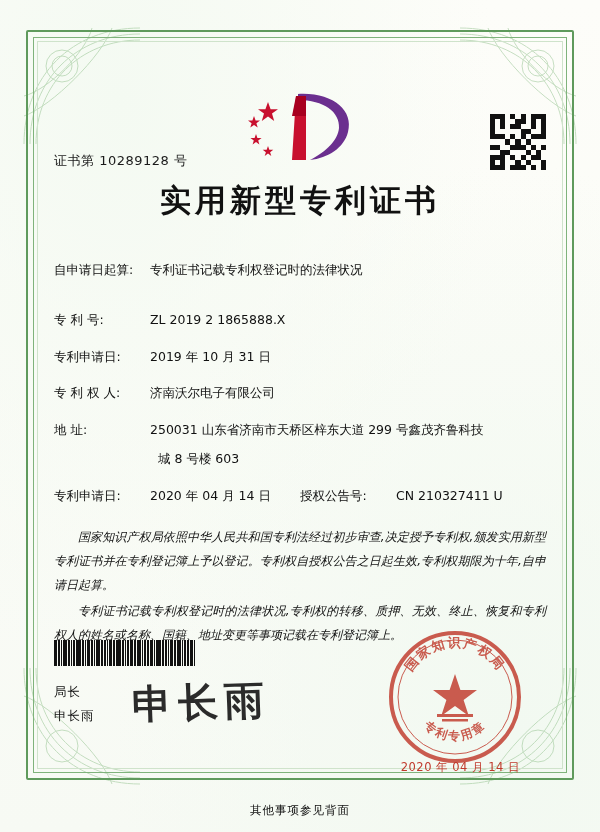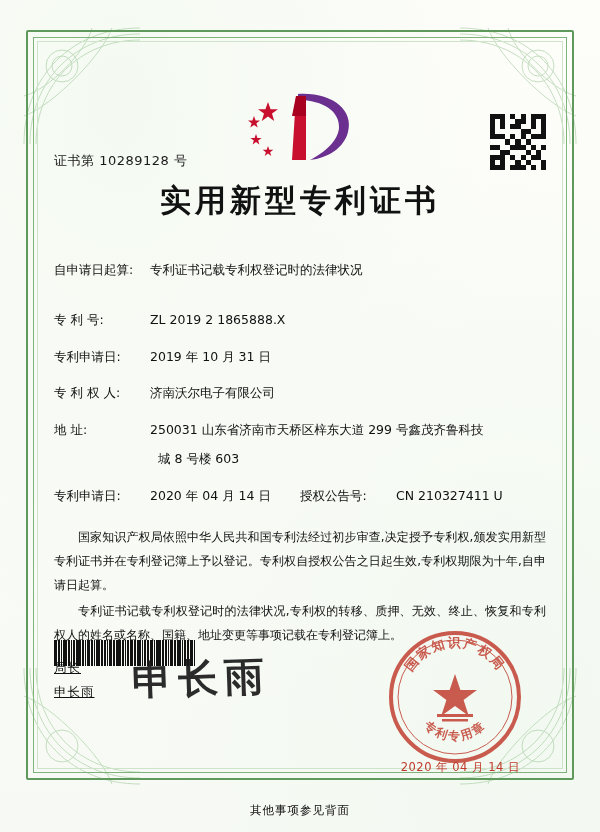--- a/index.html
+++ b/index.html
@@ -97,33 +97,34 @@
   .addr-second{
     margin-left:104px;margin-top:-8px;margin-bottom:13px;
     font-size:12.5px;color:#111;
   }
 
   .para{
     margin-top:18px;
     font-size:12px;line-height:2.0;color:#111;
     text-align:justify;
     text-indent:2em;
+    font-style:italic;
   }
   .para + .para{margin-top:2px;}
 
   .barcode{
     position:absolute;left:0;top:560px;
     width:180px;height:26px;
     display:flex;align-items:flex-end;gap:1px;
   }
   .barcode b{display:block;background:#111;width:2px;height:26px;}
 
   .sign-block{
-    position:absolute;left:0;top:576px;width:300px;
-    font-size:12.5px;color:#111;line-height:1.9;text-decoration:underline;
+    position:absolute;left:0;top:600px;width:300px;
+    font-size:12.5px;color:#111;line-height:1.9;
   }
   .sign-label{letter-spacing:1px;}
   .signature{
     position:absolute;left:78px;top:-16px;
     font-family:"DejaVu Serif","Liberation Serif",serif;
     font-size:40px;font-weight:bold;color:#1a1a1a;
     letter-spacing:6px;
     transform:rotate(-2deg);
     opacity:.92;
   }

